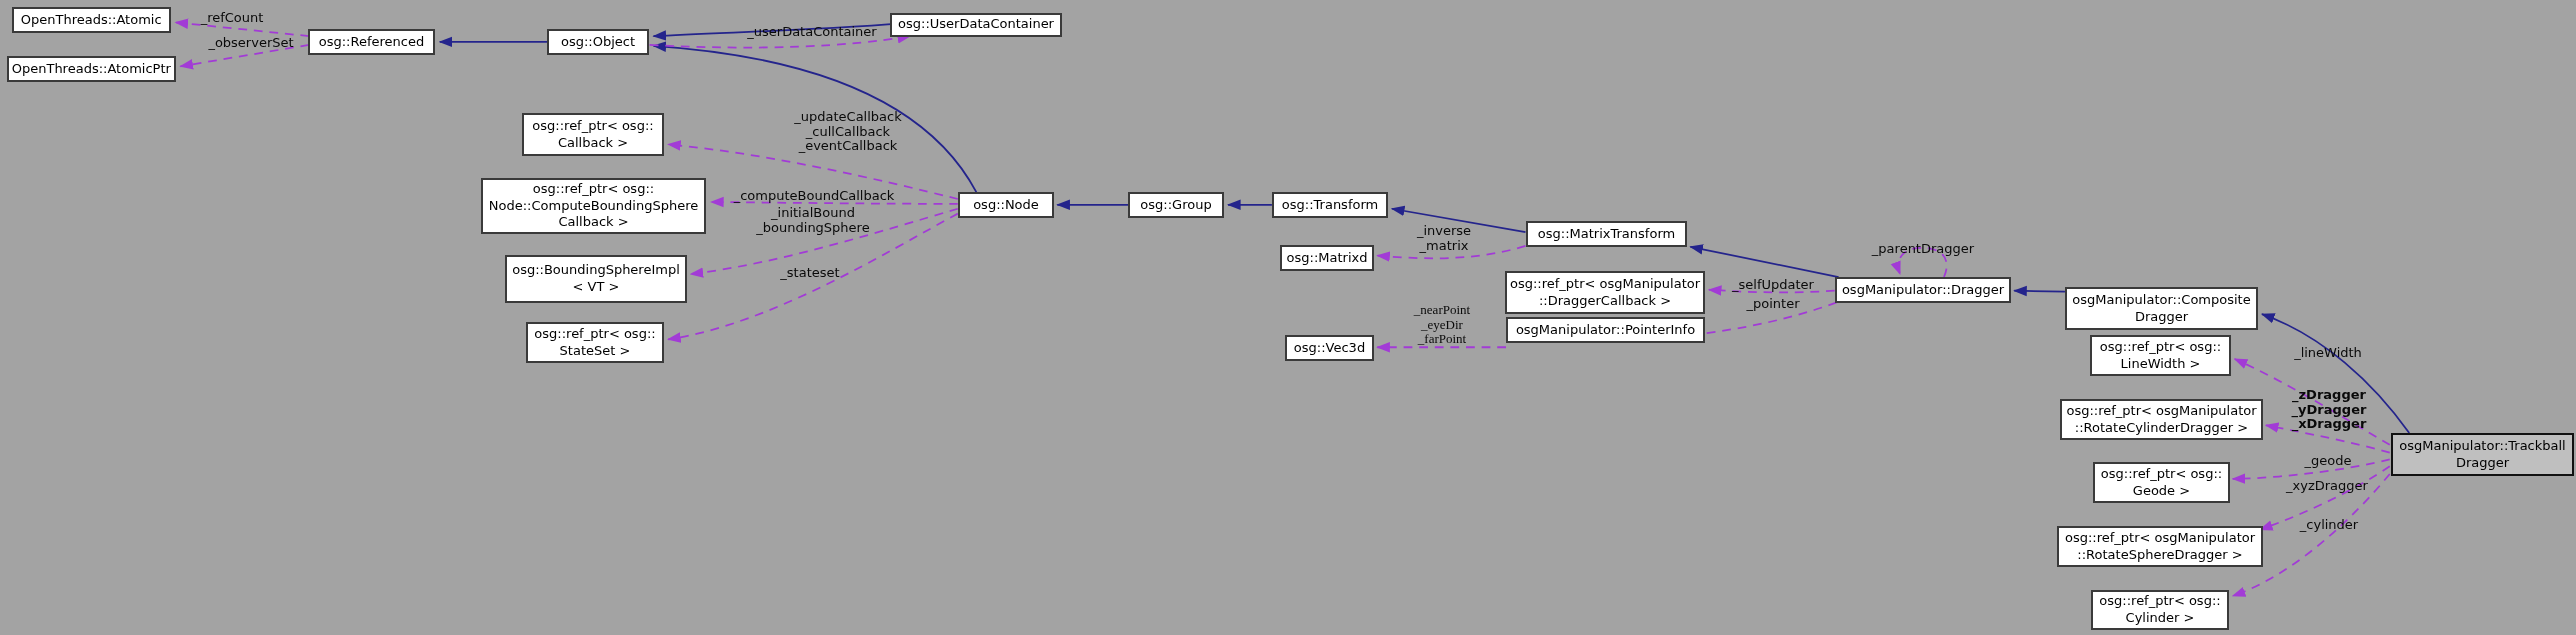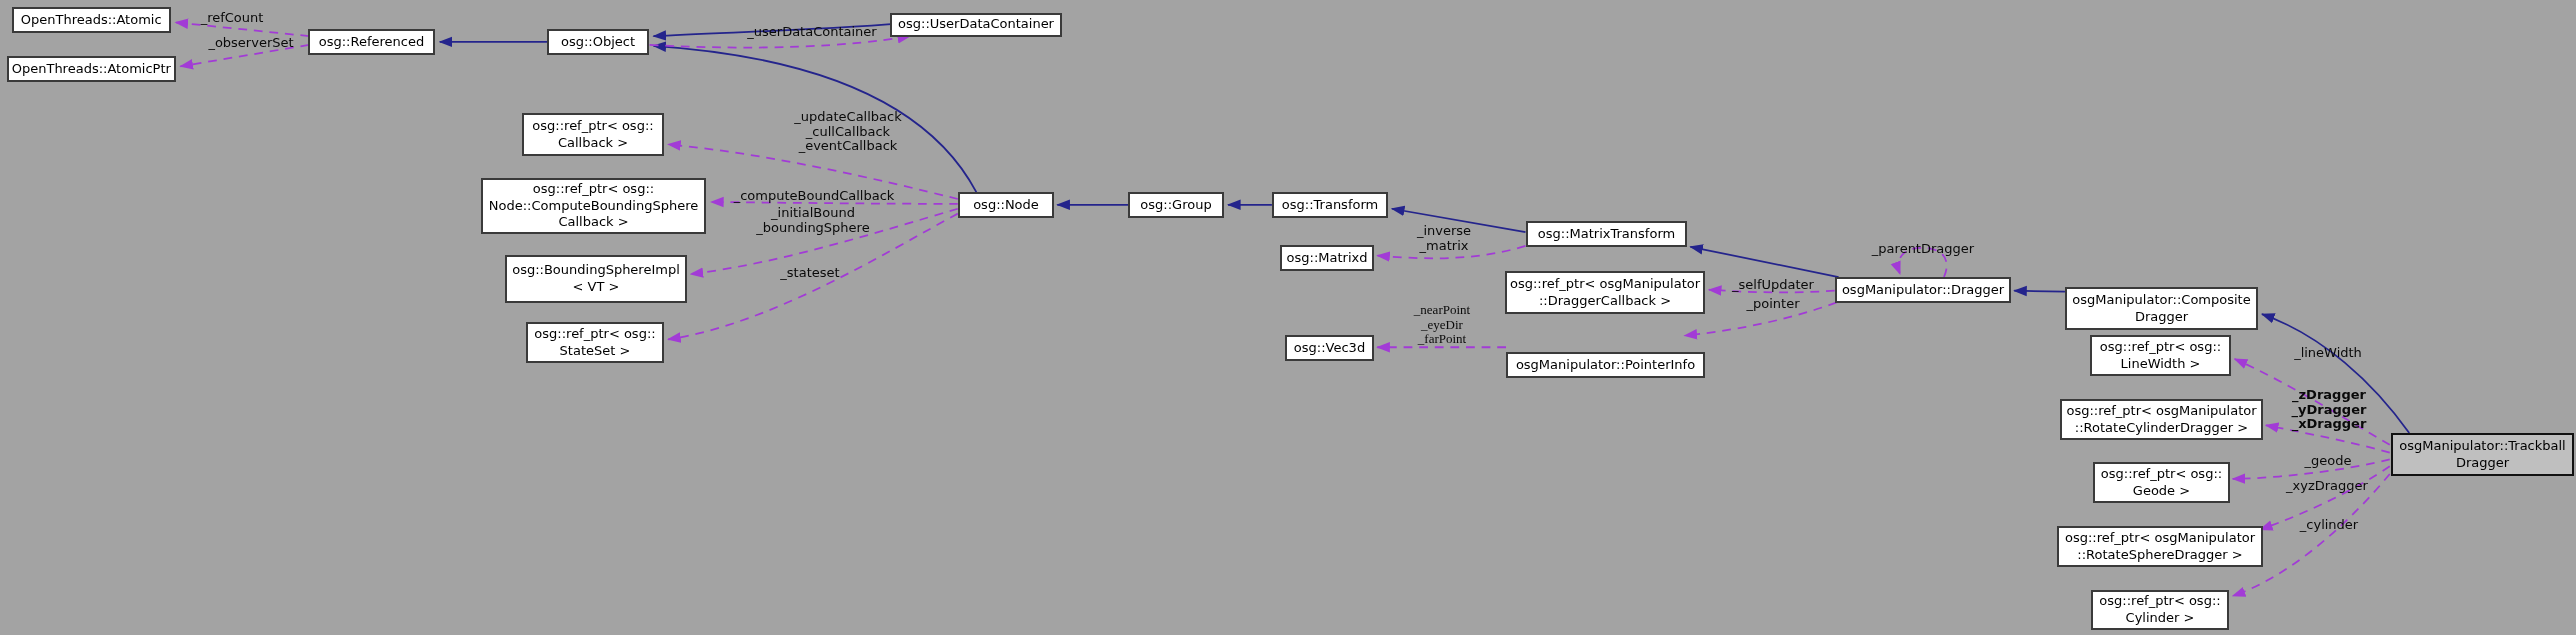--- a/index.html
+++ b/index.html
@@ -132,21 +132,21 @@
     <div class="node" style="left: 1280px; top: 245px; width: 94px; height: 26px;">
       <div>osg::Matrixd</div>
     </div>
     <div class="node" style="left: 1526px; top: 221px; width: 161px; height: 26px;">
       <div>osg::MatrixTransform</div>
     </div>
     <div class="node" style="left: 1505px; top: 271px; width: 200px; height: 43px;">
       <div>osg::ref_ptr&lt; osgManipulator</div>
       <div>::DraggerCallback &gt;</div>
     </div>
-    <div class="node" style="left: 1506px; top: 352px; width: 199px; height: 26px;">
+    <div class="node" style="left: 1506px; top: 317px; width: 199px; height: 26px;">
       <div>osgManipulator::PointerInfo</div>
     </div>
     <div class="node" style="left: 1285px; top: 335px; width: 89px; height: 26px;">
       <div>osg::Vec3d</div>
     </div>
     <div class="node" style="left: 1835px; top: 277px; width: 176px; height: 26px;">
       <div>osgManipulator::Dragger</div>
     </div>
     <div class="node" style="left: 2065px; top: 271px; width: 193px; height: 43px; margin-top: 16px;">
       <div>osgManipulator::Composite</div>

